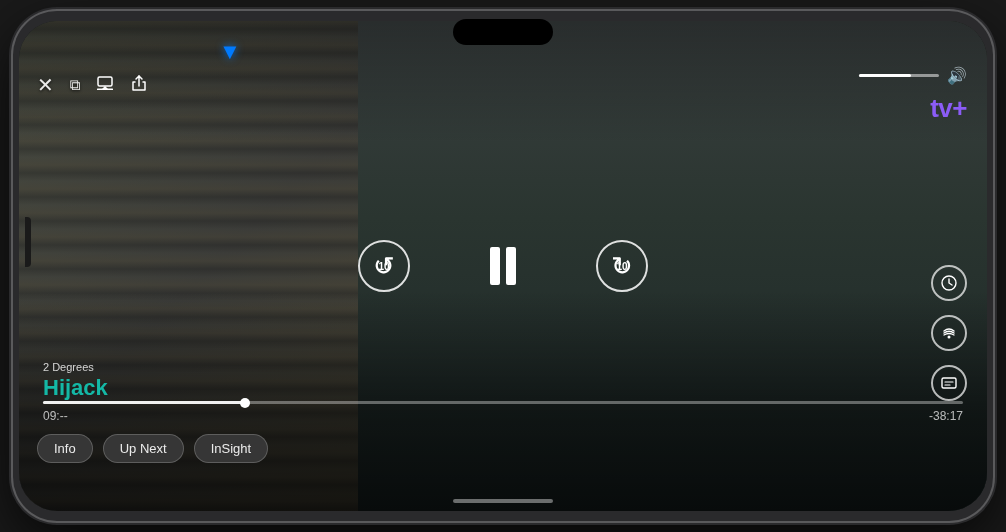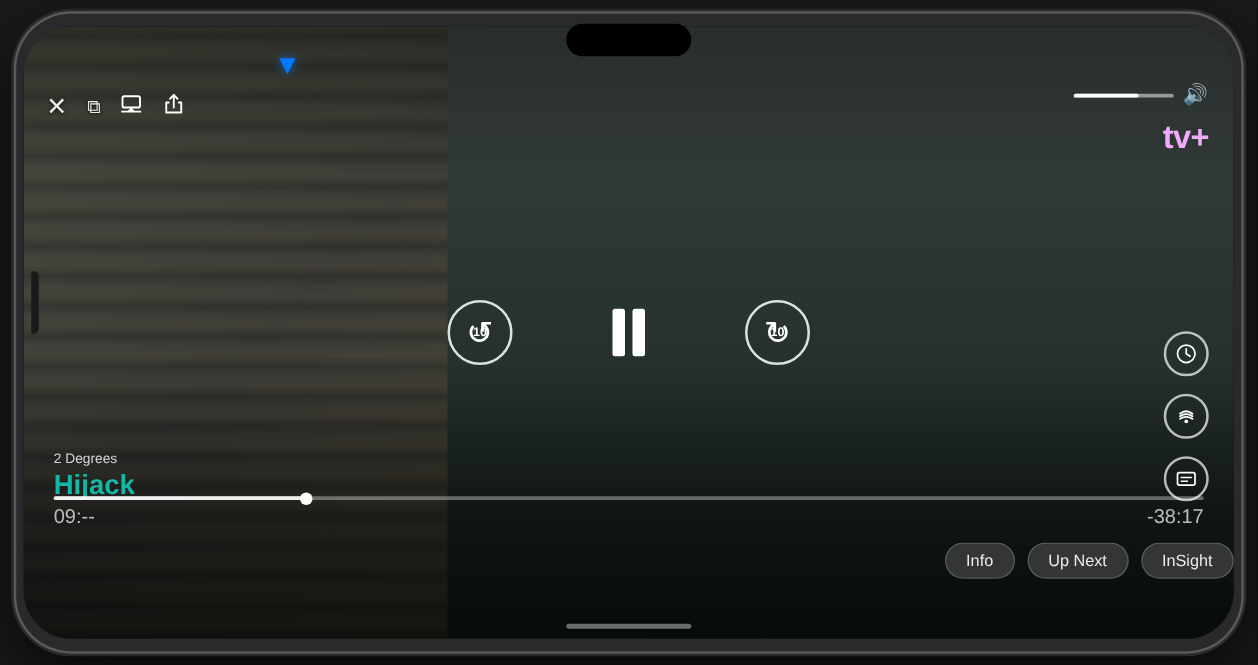--- a/index.html
+++ b/index.html
@@ -157,21 +157,21 @@
       display: flex;
       align-items: center;
       gap: 2px;
     }
     .appletv-apple {
       color: white;
       font-size: 22px;
       line-height: 1;
     }
     .appletv-text {
-      color: #f0abfc;
+      color: #8b5cf6;
       font-size: 26px;
       font-weight: 700;
       letter-spacing: -0.5px;
     }
 
     
     .center-controls {
       position: absolute;
       top: 50%;
       left: 50%;
@@ -281,21 +281,21 @@
       background: white;
       border-radius: 50%;
     }
     .time-row {
       display: flex;
       justify-content: space-between;
       margin-top: 5px;
     }
     .time-text {
       color: rgba(255,255,255,0.7);
-      font-size: 16px;
+      font-size: 12px;
       text-align: center;
     }
 
     
     .right-controls {
       position: absolute;
       right: 20px;
       bottom: 110px;
       display: flex;
       flex-direction: column;
@@ -315,21 +315,21 @@
       cursor: pointer;
     }
 
     
     .bottom-tabs {
       position: absolute;
       bottom: 48px;
       left: 0;
       right: 0;
       display: flex;
-      justify-content: flex-end;
+      justify-content: flex-start;
       padding-left: 18px;
       gap: 10px;
       z-index: 10;
     }
 
     .tab-btn {
       background: rgba(60,60,60,0.85);
       border: 1px solid rgba(255,255,255,0.2);
       border-radius: 20px;
       color: rgba(255,255,255,0.9);

